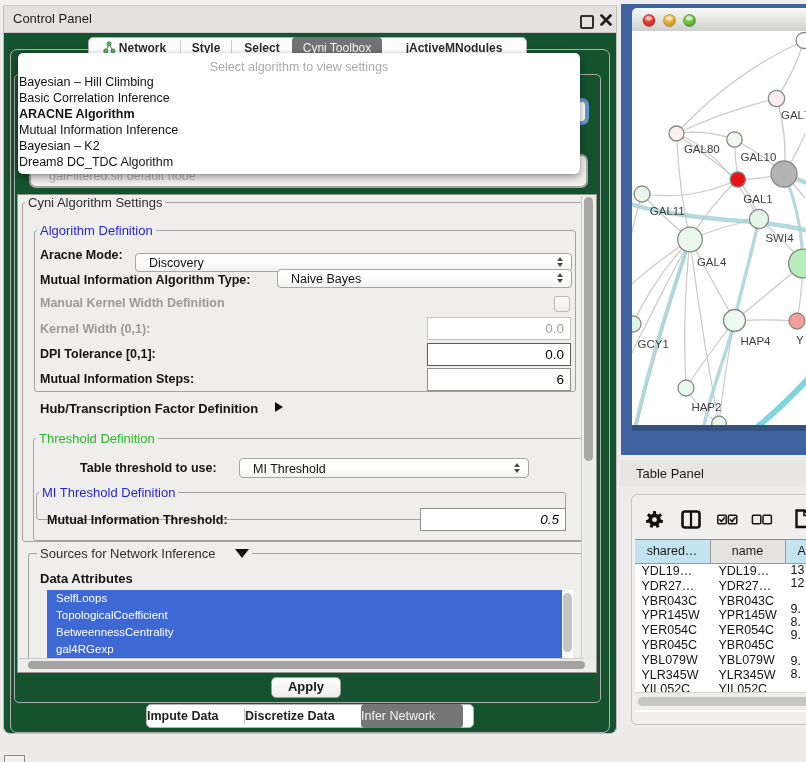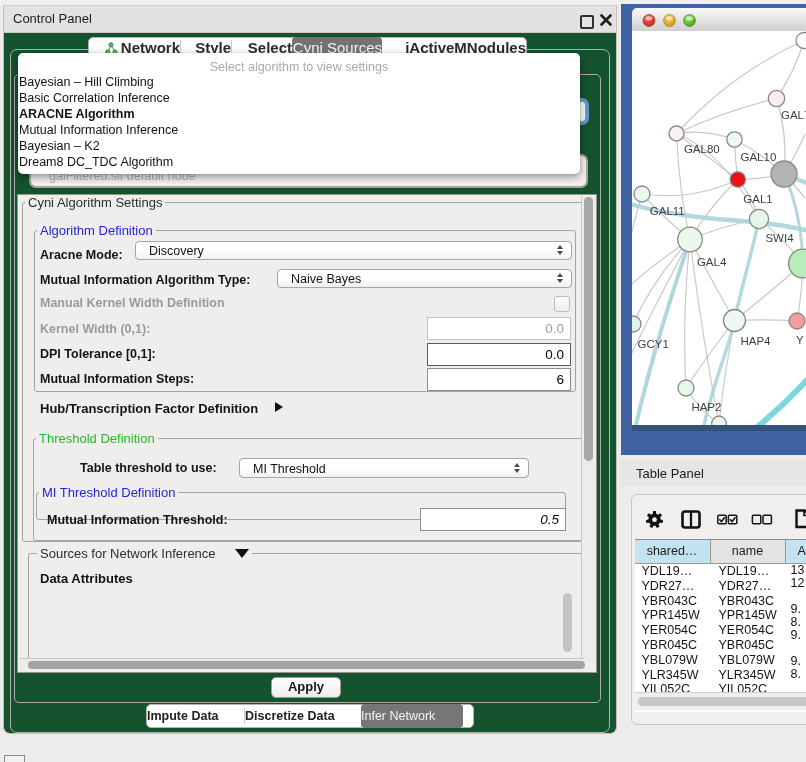--- a/index.html
+++ b/index.html
@@ -9,21 +9,21 @@
   .lw{position:absolute;left:3px;top:5px;width:614px;height:729px;background:#14532d;
       border:1px solid #c0bfbd;border-top-color:#cfcecc;border-radius:0 0 7px 7px;box-sizing:border-box;}
   .lw-title{position:absolute;left:0;top:0;width:100%;height:26px;background:#e3e2e0;
       border-bottom:1px solid #cbcac8;}
   .lw-title span{position:absolute;left:9px;top:5px;font-size:13px;color:#1c1c1c;}
   .float-btn{position:absolute;left:576px;top:9px;width:10px;height:10px;border:2px solid #2e2e2e;border-radius:2px;}
   .close-btn{position:absolute;left:596px;top:8px;}
   
   .tabs-top{position:absolute;left:84px;top:31px;height:22px;background:#fff;
       border:1px solid #b3b2b0;border-radius:5px;display:flex;align-items:center;box-sizing:border-box;}
-  .tabs-top .seg{font-size:15px;font-weight:bold;color:#2b2b2b;text-align:right;line-height:20px;height:20px;}
+  .tabs-top .seg{font-size:12px;font-weight:bold;color:#2b2b2b;text-align:center;line-height:20px;height:20px;}
   .tabs-top .sel{background:#737373;color:#f4f4f4;border-radius:4px;height:22px;line-height:22px;margin:-1px 0;font-weight:normal;}
   .vsep{width:1px;height:16px;background:#cccbc9;}
   
   .outer-panel{position:absolute;left:6px;top:43px;width:600px;height:684px;
       border:1px solid #b2b1af;border-radius:7px;box-sizing:border-box;}
   .inner-panel{position:absolute;left:10px;top:68px;width:587px;height:629px;
       border:1px solid #aeadab;border-radius:5px;box-sizing:border-box;}
   
   .combo1{position:absolute;left:26px;top:95px;width:554px;height:19px;background:#fdfdfd;
       border:1px solid #9a9a98;border-radius:4px;box-shadow:0 0 0 3px rgba(101,158,217,0.9);}
@@ -100,40 +100,40 @@
           <line x1="3" y1="10" x2="6" y2="3" stroke="#7a7a7a" stroke-width="1"></line>
           <line x1="6" y1="3" x2="10" y2="10" stroke="#7a7a7a" stroke-width="1"></line>
           <circle cx="6" cy="2.8" r="2.1" fill="#57b557" stroke="#2e7d2e" stroke-width="0.8"></circle>
           <circle cx="2.8" cy="10" r="2.1" fill="#57b557" stroke="#2e7d2e" stroke-width="0.8"></circle>
           <circle cx="10" cy="10" r="2.1" fill="#57b557" stroke="#2e7d2e" stroke-width="0.8"></circle>
         </svg>Network</div>
       <div class="vsep"></div>
       <div class="seg" style="width:50px;">Style</div>
       <div class="vsep"></div>
       <div class="seg" style="width:60px;">Select</div>
-      <div class="seg sel" style="width:90px;">Cyni Sources</div>
+      <div class="seg sel" style="width:90px;">Cyni Toolbox</div>
       <div class="seg" style="width:144px;">jActiveMNodules</div>
     </div>
 
     <div class="combo1"></div>
     <div class="combo2">
         <span>galFiltered.sif default node</span>
       </div>
 
     <div class="spane">
 
       <div class="grp" style="left:16px;top:35px;width:542px;height:162px;">
         <div class="ttl" style="color:#2525d8;">Algorithm Definition</div>
       </div>
 
       <div class="grp" style="left:4px;top:7px;width:561px;height:340px;">
         <div class="ttl">Cyni Algorithm Settings</div>
       </div>
       <div class="lbl" style="left:22px;top:53px;">Aracne Mode:</div>
-      <div class="combo" style="left:117px;top:46px;width:437px;height:19px;">
+      <div class="combo" style="left:117px;top:58px;width:437px;height:19px;">
         <span>Discovery</span>
         <div class="arr" style="top:3px;">
             <div class="up"></div>
             <div class="dn"></div>
           </div>
       </div>
       <div class="lbl" style="left:22px;top:78px;">Mutual Information Algorithm Type:</div>
       <div class="combo" style="left:259px;top:74px;width:295px;height:19px;">
         <span>Naive Bayes</span>
         <div class="arr" style="top:3px;">
@@ -166,20 +166,26 @@
       <div class="grp" style="left:18px;top:297px;width:530px;height:28px;">
         <div class="ttl" style="color:#2525d8;">MI Threshold Definition</div>
       </div>
       <div class="lbl" style="left:29px;top:318px;">Mutual Information Threshold:</div>
       <div class="tfield" style="left:402px;top:313px;width:146px;border-color:#8f8e8c;font-style:italic;">0.5</div>
 
       <div class="grp" style="left:10px;top:358px;width:556px;height:116px;border-bottom:none;">
         <div class="ttl" style="left:8px;">Sources for Network Inference <span style="display:inline-block;width:0;height:0;border-left:7.5px solid transparent;border-right:7.5px solid transparent;border-top:9px solid #111;vertical-align:0px;margin-left:16px;"></span></div>
       </div>
       <div class="lbl" style="left:22px;top:376px;font-size:13px;">Data Attributes</div>
+      <div class="dlist">
+        <div class="row">SelfLoops</div>
+        <div class="row">TopologicalCoefficient</div>
+        <div class="row">BetweennessCentrality</div>
+        <div class="row">gal4RGexp</div>
+      </div>
       <div style="position:absolute;left:545px;top:398px;width:9px;height:59px;background:#c5c4c2;border-radius:4.5px;"></div>
       <div class="sb-v-track">
           <div class="sb-v-thumb"></div>
         </div>
       <div class="sb-h-track">
           <div class="sb-h-thumb"></div>
         </div>
     </div>
     <div class="apply">Apply</div>
 

